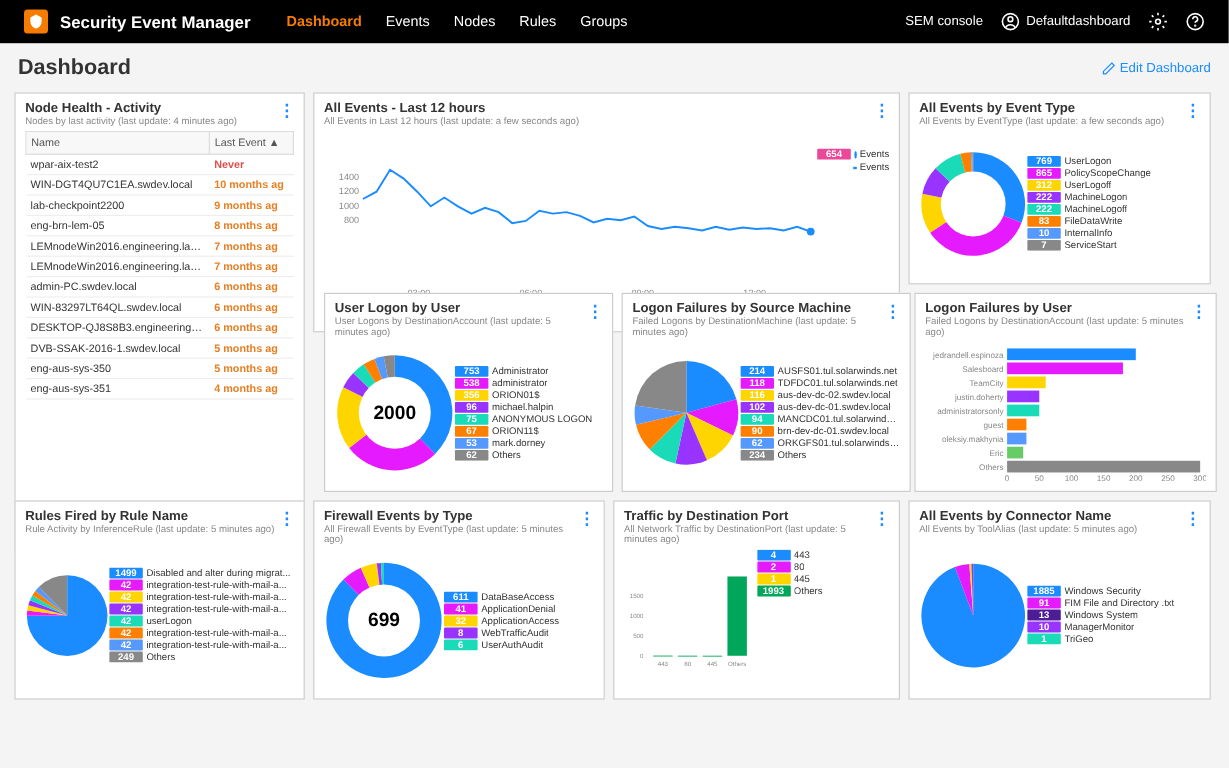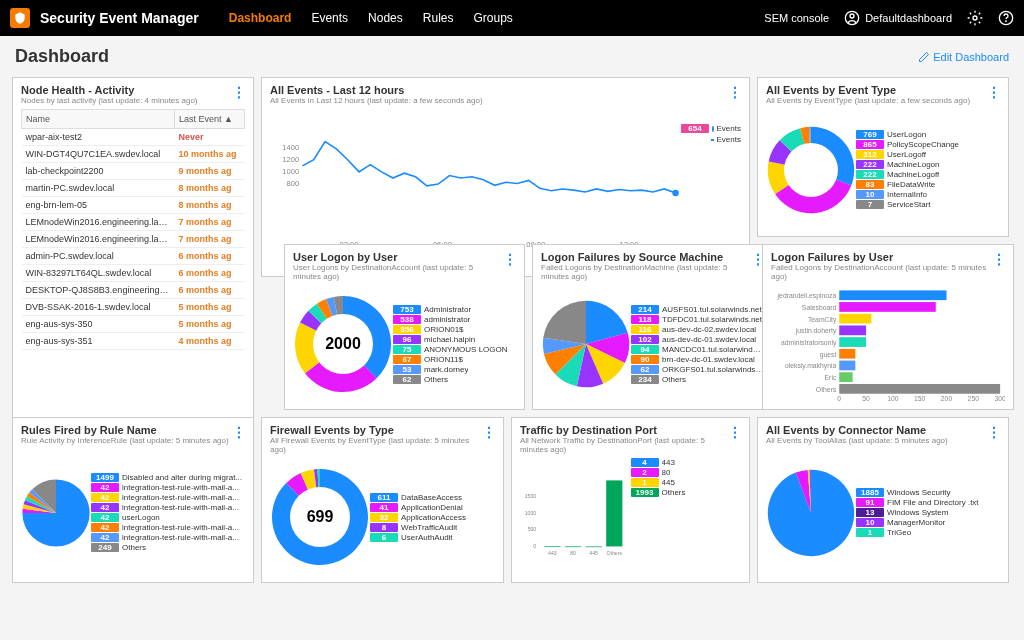--- a/index.html
+++ b/index.html
@@ -1,17 +1,17 @@
 <!DOCTYPE html>
 <html><head>
 <meta charset="utf-8">
 <style>
 *{box-sizing:border-box;margin:0;padding:0;font-family:Arial,Helvetica,sans-serif}
 body{background:#f4f4f4;width:1024px;height:640px;overflow:hidden;font-size:10px;color:#333}
-.topbar{height:36px;background:#000;color:#fff;display:flex;align-items:center;padding:0 10px}
+.topbar{height:36px;background:#000;color:#fff;display:flex;align-items:center;padding:0 20px}
 .logo{width:20px;height:20px;background:#f57c00;border-radius:3px;margin-right:10px;display:flex;align-items:center;justify-content:center}
 .logo svg{fill:#fff}
 .app-title{font-size:14px;font-weight:bold;margin-right:30px}
 .nav{display:flex;gap:20px;font-size:12px}
 .nav a{color:#fff;text-decoration:none;cursor:pointer}
 .nav a.active{color:#f57c00;font-weight:bold}
 .topbar-right{margin-left:auto;display:flex;align-items:center;gap:15px;font-size:11px}
 .page-header{display:flex;align-items:center;padding:10px 15px}
 .page-title{font-size:18px;font-weight:bold}
 .edit-link{margin-left:auto;color:#1a8cff;font-size:11px;cursor:pointer;display:flex;align-items:center;gap:3px}
@@ -121,24 +121,20 @@
             </tr>
             <tr>
               <td>WIN-DGT4QU7C1EA.swdev.local</td>
               <td class="orange">10 months ag</td>
             </tr>
             <tr>
               <td>lab-checkpoint2200</td>
               <td class="orange">9 months ag</td>
             </tr>
             <tr>
-              <td>martin-PC.swdev.local</td>
-              <td class="orange">8 months ag</td>
-            </tr>
-            <tr>
               <td>eng-brn-lem-05</td>
               <td class="orange">8 months ag</td>
             </tr>
             <tr>
               <td>LEMnodeWin2016.engineering.lab.brno</td>
               <td class="orange">7 months ag</td>
             </tr>
             <tr>
               <td>LEMnodeWin2016.engineering.lab.brno</td>
               <td class="orange">7 months ag</td>
@@ -277,21 +273,21 @@
             <span class="legend-badge" style="background:#888">7</span>
             <span class="legend-label">ServiceStart</span>
           </div>
         </div>
     </div>
 
   </div>
 
 </div>
 
-<div style="position:absolute;left:284px;top:244px;width:489px;height:166px;display:grid;grid-template-columns:1fr 1fr;gap:7px">
+<div style="position:absolute;left:270px;top:244px;width:489px;height:166px;display:grid;grid-template-columns:1fr 1fr;gap:7px">
   <div class="card">
     <div class="card-header">
         <div class="card-titles">
           <div class="card-title">User Logon by User</div>
           <div class="card-sub">User Logons by DestinationAccount (last update: 5 minutes ago)</div>
         </div>
         <div class="card-menu">⋮</div>
       </div>
     <div class="card-body donut-wrap">
       <svg class="donut" id="donut-user-logon" width="100" height="100" viewBox="0 0 100 100">

